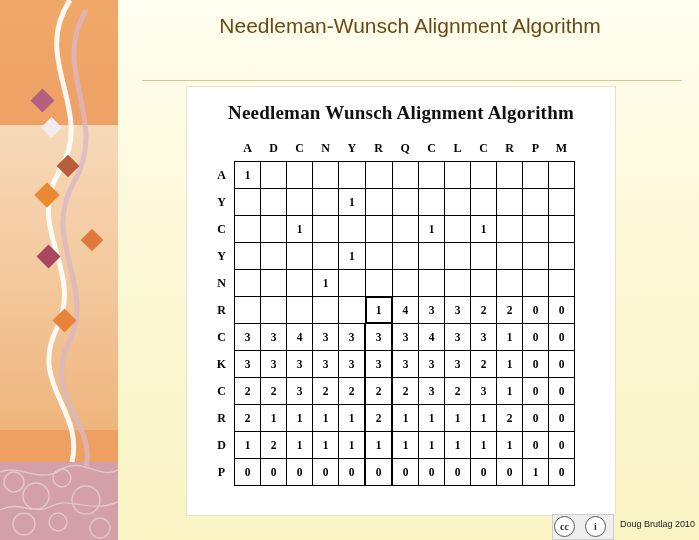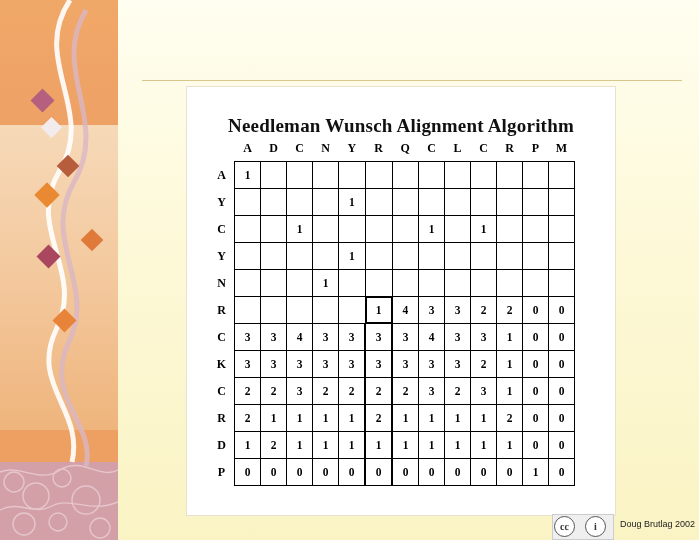--- a/index.html
+++ b/index.html
@@ -90,21 +90,21 @@
   .figure {
     position: absolute;
     left: 186px;
     top: 86px;
     width: 428px;
     height: 428px;
     background: #ffffff;
     border: 1px solid #e6e2cf;
   }
   .fig-title {
-    margin: 28px 0 2px 0;
+    margin: 15px 0 2px 0;
     text-align: center;
     font-family: "Liberation Serif", serif;
     font-weight: bold;
     font-size: 19px;
     color: #111111;
     letter-spacing: 0.2px;
   }
   .matrix-wrap {
     position: absolute;
     left: 22px;
@@ -223,20 +223,21 @@
     <div class="deco-square" style="left:34px; top:92px; width:17px; height:17px; background:#b4607e;"></div>
     <div class="deco-square" style="left:44px; top:120px; width:15px; height:15px; background:#f3ecee;"></div>
     <div class="deco-square" style="left:60px; top:158px; width:16px; height:16px; background:#b85d3c;"></div>
     <div class="deco-square" style="left:38px; top:186px; width:18px; height:18px; background:#e98a32;"></div>
     <div class="deco-square" style="left:84px; top:232px; width:16px; height:16px; background:#e07a3a;"></div>
     <div class="deco-square" style="left:40px; top:248px; width:17px; height:17px; background:#a8475e;"></div>
     <div class="deco-square" style="left:56px; top:312px; width:17px; height:17px; background:#e8833a;"></div>
   </div>
 
   <div class="title">
+    <div>Needleman-Wunsch Alignment Algorithm</div>
   </div>
   <div class="title-rule"></div>
 
   <div class="figure">
     <div class="fig-title">Needleman Wunsch Alignment Algorithm</div>
     <div class="matrix-wrap">
       <table class="matrix">
         <tbody id="matrix-body">
             <tr>
               <td class="corner"></td>
@@ -449,15 +450,15 @@
           </tbody>
       </table>
     </div>
   </div>
 
   <div class="cc-strip"></div>
   <div class="cc-badge">
     <div class="cc-circle">cc</div>
     <div class="cc-circle">i</div>
   </div>
-  <div class="credit">Doug Brutlag 2002</div>
+  <div class="credit">Doug Brutlag 2010</div>
 
 </div>
 
 </body></html>

